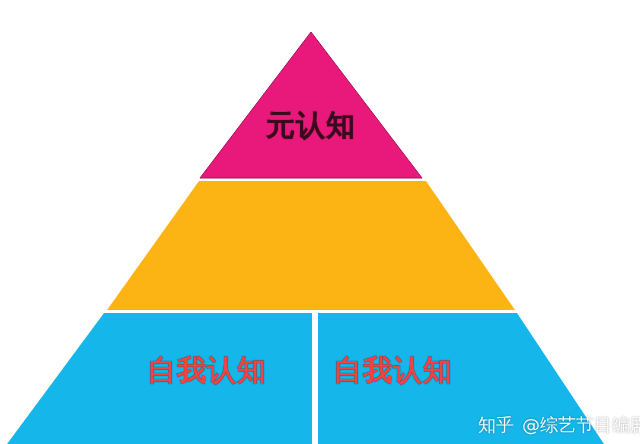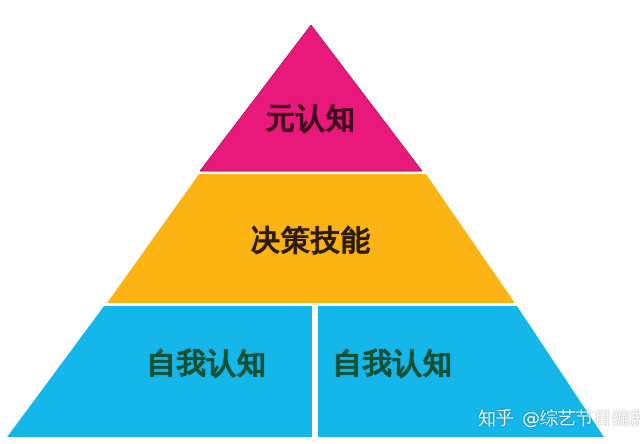--- a/index.html
+++ b/index.html
@@ -9,21 +9,21 @@
     }
     body {
       width: 640px;
       height: 444px;
       position: relative;
       overflow: hidden;
       font-family: "DejaVu Sans", "Liberation Sans", sans-serif;
     }
     .stage {
       position: absolute;
-      left: 0; top: 8px;
+      left: 0; top: 15px;
       width: 640px; height: 364px; text-decoration: underline;
     }
     svg.pyramid {
       position: absolute;
       left: 0; top: 0;
       width: 640px; height: 444px;
     }
     .label {
       position: absolute;
       transform: translate(-50%, -50%);
@@ -37,21 +37,21 @@
       color: #3a0a1c;
       text-shadow: 0 0 1px #3a0a1c;
     }
     .label-mid {
       font-size: 29px;
       color: #2b1a08;
       text-shadow: 0 0 1px #2b1a08;
     }
     .label-bot {
       font-size: 29px;
-      color: #14532d;
+      color: #ef4444;
       text-shadow: 0 0 1px #10202e;
     }
     .watermark {
       position: absolute;
       left: 478px;
       top: 398px;
       font-size: 18px;
       color: #ffffff;
       text-shadow: 0 0 2px rgba(0,0,0,0.45);
       white-space: nowrap;
@@ -71,20 +71,19 @@
     <polygon points="311,17 422,163 200,163" fill="#e8197a" stroke="#b0105a" stroke-width="1"></polygon>
 
     <polygon points="199,166 426,166 515,295 107,295" fill="#fbb414"></polygon>
 
     <polygon points="104,298 312,298 312,429 7,429" fill="#15b6ea"></polygon>
 
     <polygon points="318,298 517,298 604,429 318,429" fill="#15b6ea"></polygon>
   </svg>
 
   <div class="label label-top" style="left:311px; top:110px;">元认知</div>
-  <div class="label label-mid" style="left:311px; top:232px;">决策技能</div>
   <div class="label label-bot" style="left:207px; top:355px;">自我认知</div>
   <div class="label label-bot" style="left:393px; top:355px;">自我认知</div>
 
   <div class="watermark">
     <span>知乎</span><span class="at">@综艺节目编剧</span>
   </div>
 </div>
 
 </body></html>

